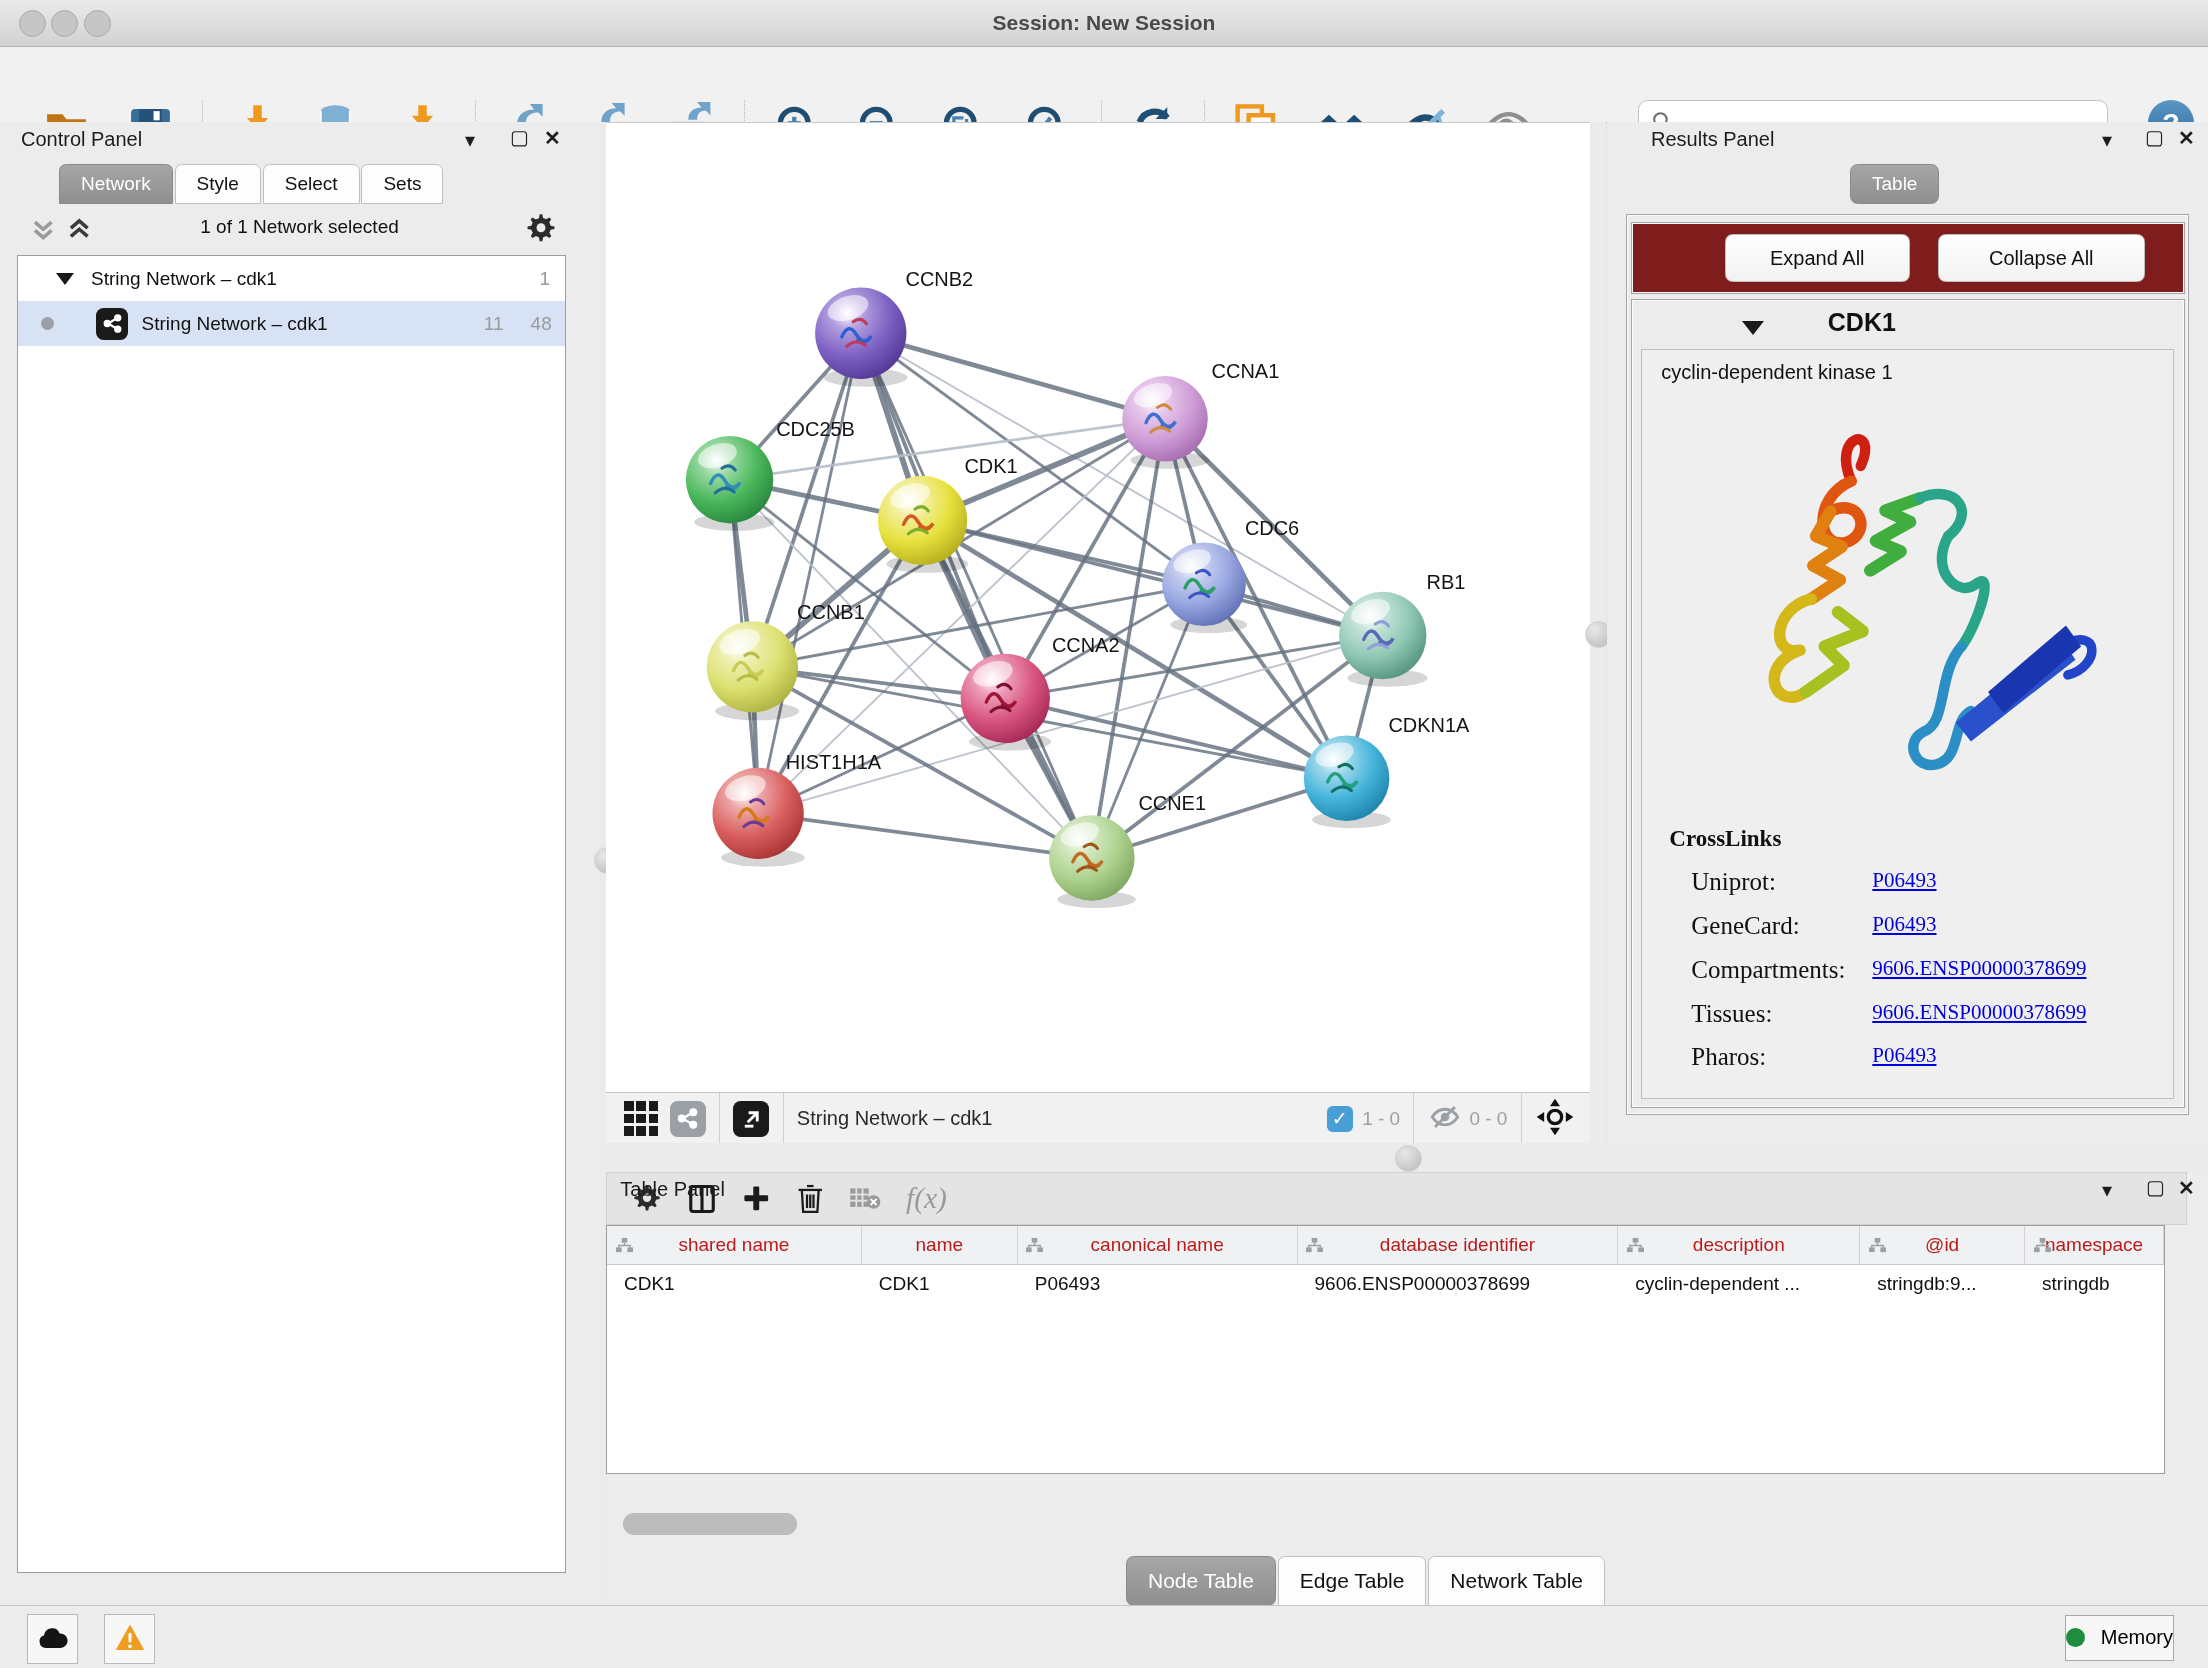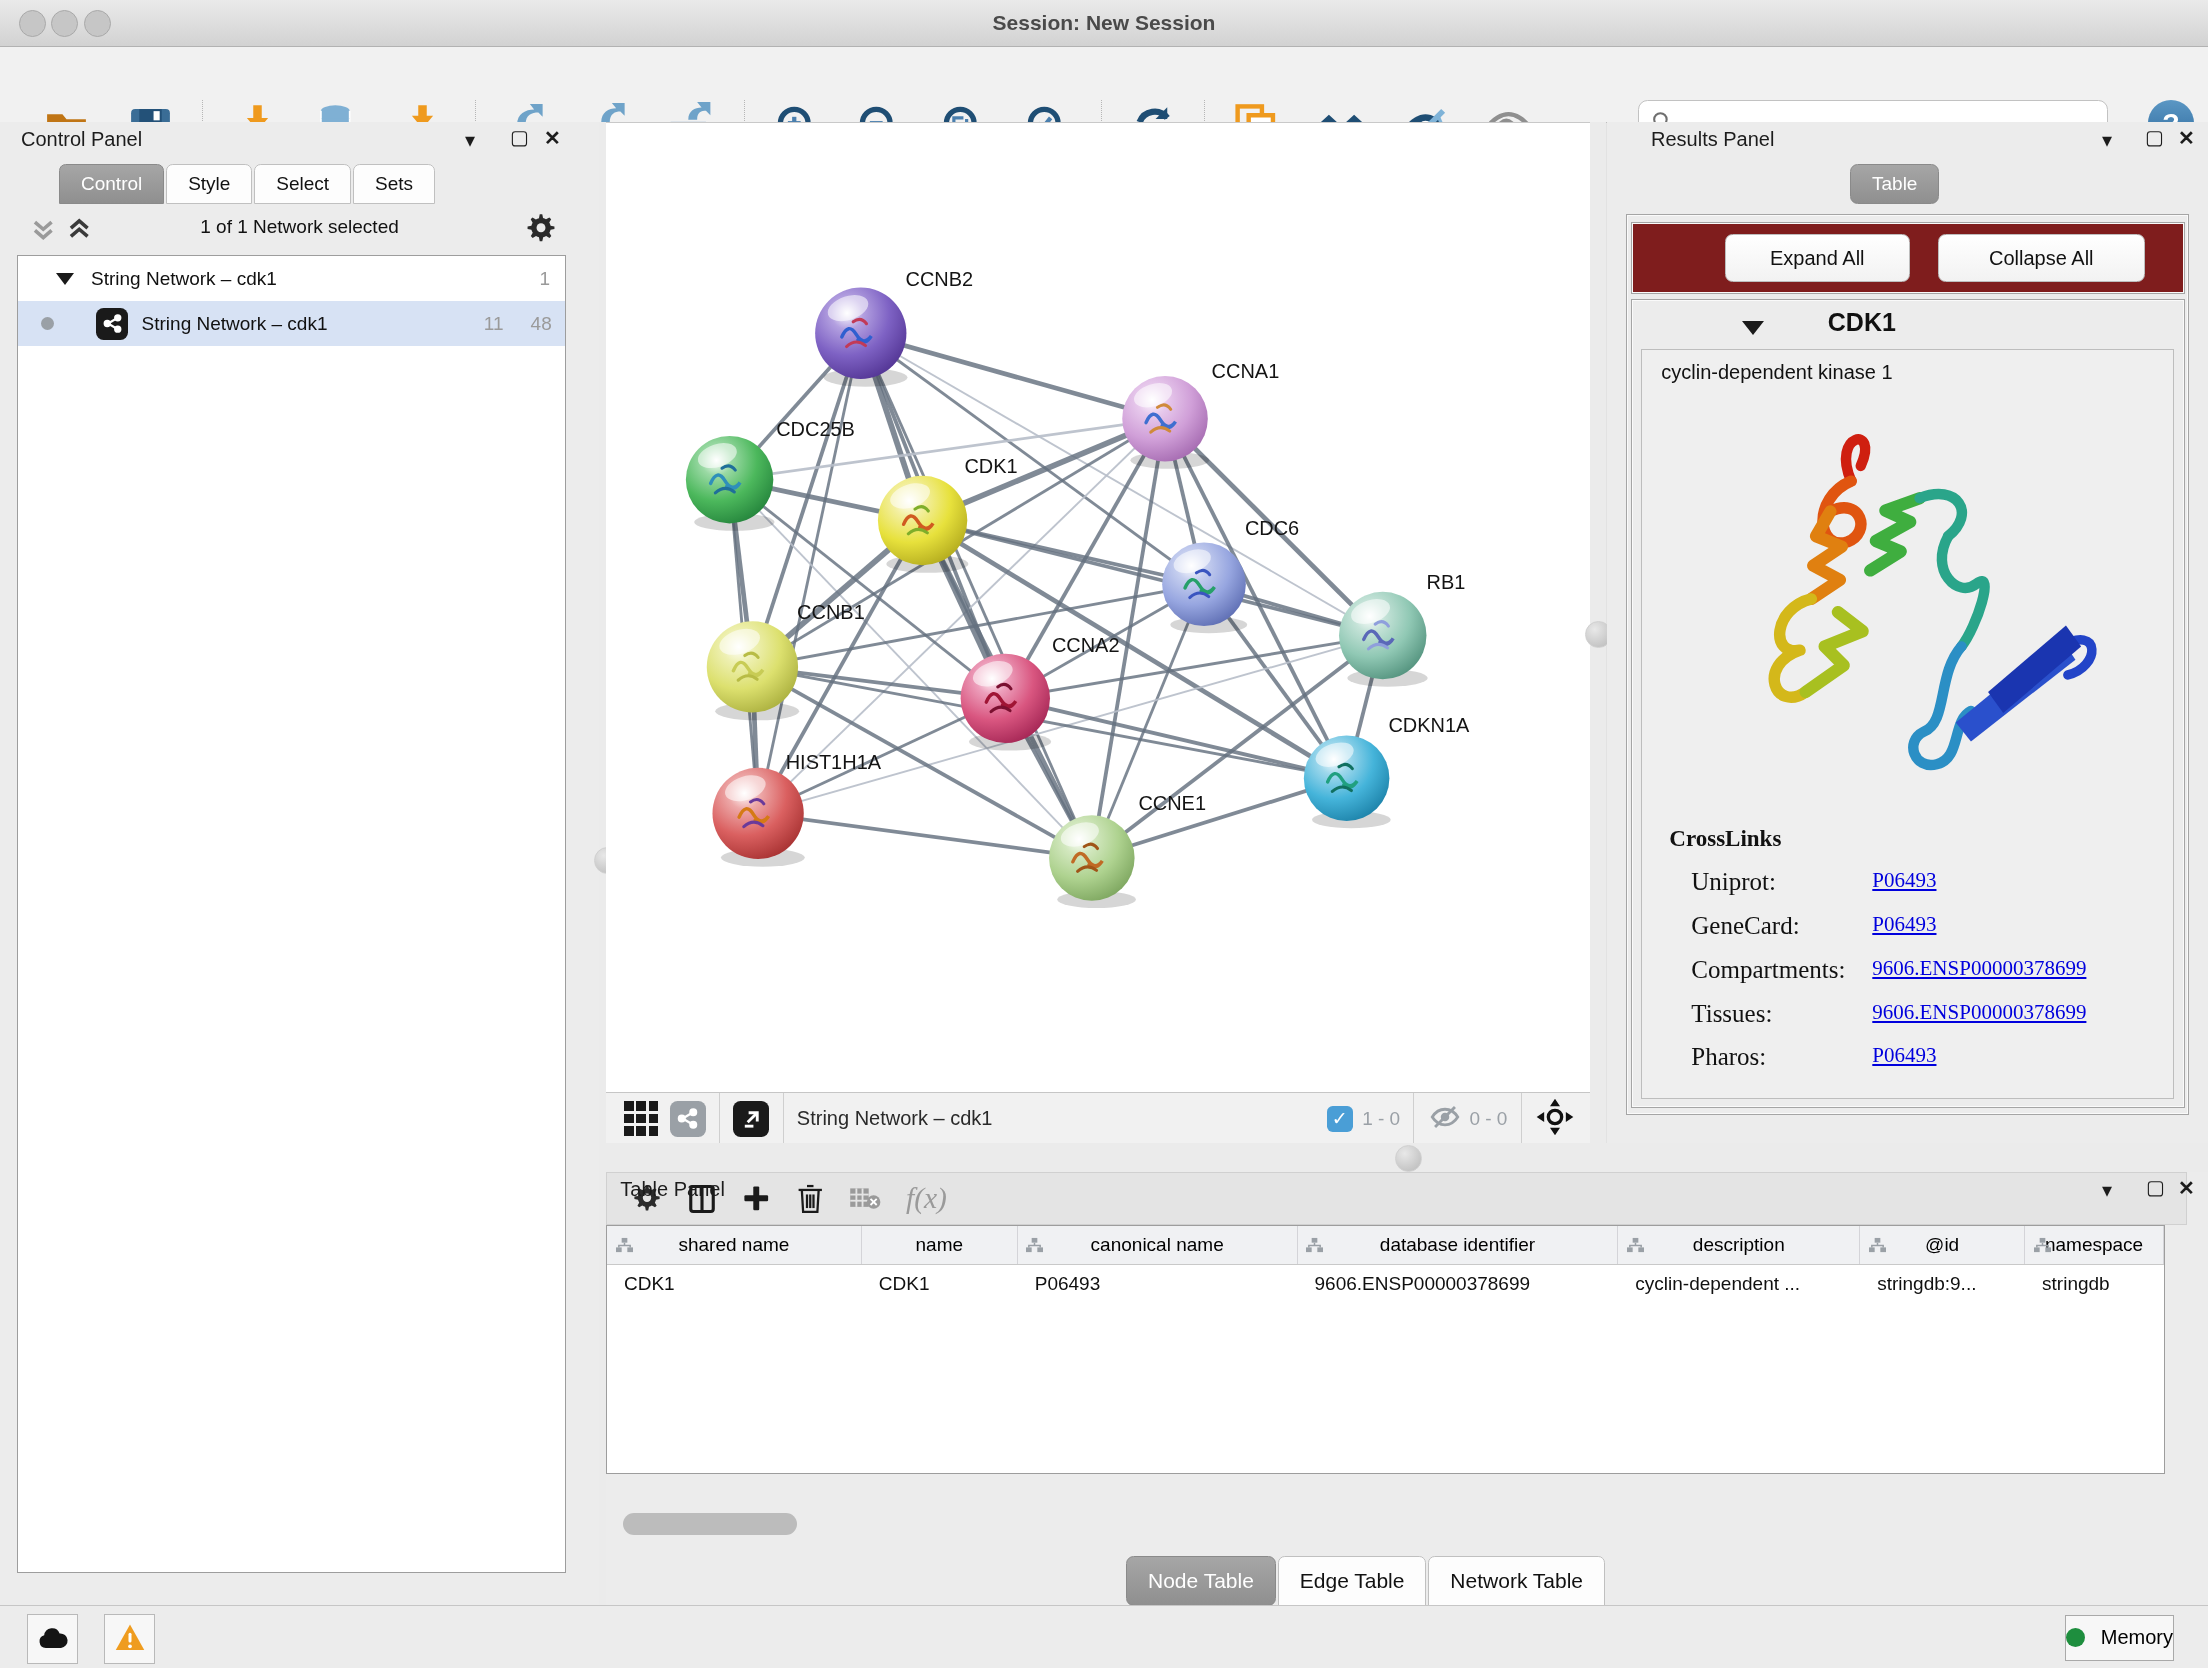--- a/index.html
+++ b/index.html
@@ -58,21 +58,21 @@
   .xl-row{position:absolute;font-family:"Liberation Serif",serif;font-size:25px;color:#111;}
   .xl-link{color:#0000dd;text-decoration:underline;cursor:pointer;font-family:"Liberation Serif",serif;font-size:21px;}
   
   #table-panel{left:606px;top:1172px;width:1603px;height:434px;background:#ececec;}
   #tp-toolbar{left:12.4px;top:42px;width:1579px;height:51px;background:#e4e4e4;border:1px solid #d0d0d0;
     display:flex;align-items:center;}
   .tp-ic{margin-left:25px;cursor:pointer;display:flex;align-items:center;}
   #tbl{left:17px;top:120px;width:1557px;height:247px;background:#fff;border:1px solid #9d9d9d;overflow:hidden;}
   #tbl-head{display:flex;height:38px;background:#f0f1f3;border-bottom:1px solid #c9c9c9;}
   .th{display:flex;align-items:center;justify-content:center;position:relative;border-right:1px solid #d4d4d8;
-    font-size:19px;color:#000000;box-sizing:border-box;cursor:pointer;overflow:hidden;white-space:nowrap;}
+    font-size:19px;color:#b91c1c;box-sizing:border-box;cursor:pointer;overflow:hidden;white-space:nowrap;}
   .th svg{position:absolute;left:7.6px;}
   .tr{display:flex;height:38px;}
   .td{font-size:19px;color:#101010;display:flex;align-items:center;padding-left:17px;box-sizing:border-box;
     overflow:hidden;white-space:nowrap;cursor:default;}
   #hscroll{left:17px;top:341px;width:174px;height:22px;border-radius:11.4px;background:#bcbcbc;}
   .bt-tab{height:48px;font-size:21px;text-align:right;}
   
   #statusbar{left:0;top:1605px;width:2208px;height:63px;background:#ececec;border-top:1px solid #c6c6c6;}
   .sb-btn{width:49px;height:48px;background:#f7f7f7;border:1.9px solid #b9b9b9;display:flex;
     align-items:center;justify-content:center;cursor:pointer;}
@@ -272,21 +272,21 @@
   <div class="abs" style="left:2148px;top:53px;width:46px;height:46px;border-radius:50%;background:linear-gradient(#5b97c4,#2f6b9e);display:flex;align-items:center;justify-content:center;color:#fff;font-size:28.5px;font-weight:bold;cursor:pointer;">
     <span>?</span>
   </div>
 </div>
 
 <div id="control-panel" class="abs">
   <span class="panel-title abs" style="left:21px;top:5.7px">Control Panel</span>
   <span class="pctl abs" style="left:465px;top:7.6px">▾</span>
   <span class="pctl abs" style="left:510px;top:4.8px">▢</span>
   <span class="pctl abs" style="left:544px;top:5.7px;font-weight:bold">✕</span>
-  <div class="abs" style="left:59px;top:42px" id="cp-tabs"><div class="tab sel">Control</div><div class="tab">Style</div><div class="tab">Select</div><div class="tab">Sets</div></div>
+  <div class="abs" style="left:59px;top:42px" id="cp-tabs"><div class="tab sel">Network</div><div class="tab">Style</div><div class="tab">Select</div><div class="tab">Sets</div></div>
   <div class="abs" style="left:0;top:89px;width:599px;height:38px">
     <span class="abs" style="left:28.5px;top:3.8px"><svg width="28.5" height="28.5" viewBox="0 0 24 24" fill="none" stroke="#9a9a9a" stroke-width="3">
           <path d="M5 6l7 6 7-6M5 13l7 6 7-6"></path>
         </svg></span>
     <span class="abs" style="left:65px;top:3.8px"><svg width="28.5" height="28.5" viewBox="0 0 24 24" fill="none" stroke="#3a3a3a" stroke-width="3">
           <path d="M5 18l7-6 7 6M5 11l7-6 7 6"></path>
         </svg></span>
     <span class="abs" style="left:0;width:599px;text-align:center;top:4.8px;font-size:19px;color:#111">1 of 1 Network selected</span>
     <span class="abs" style="left:525px;top:1.9px"><svg width="32" height="32" viewBox="0 0 50 50">
           <path fill="#2b2b2b" d="M23 2h4l1.2 6a18 18 0 0 1 4.6 1.9l5.3-3 2.8 2.8-3 5.3A18 18 0 0 1 40 19.8l6 1.2v4l-6 1.2a18 18 0 0 1-1.9 4.6l3 5.3-2.8 2.8-5.3-3a18 18 0 0 1-4.6 1.9L27 44h-4l-1.2-6.2a18 18 0 0 1-4.6-1.9l-5.3 3-2.8-2.8 3-5.3A18 18 0 0 1 10 26.2L4 25v-4l6-1.2a18 18 0 0 1 1.9-4.6l-3-5.3 2.8-2.8 5.3 3A18 18 0 0 1 21.8 8.2z"></path>

